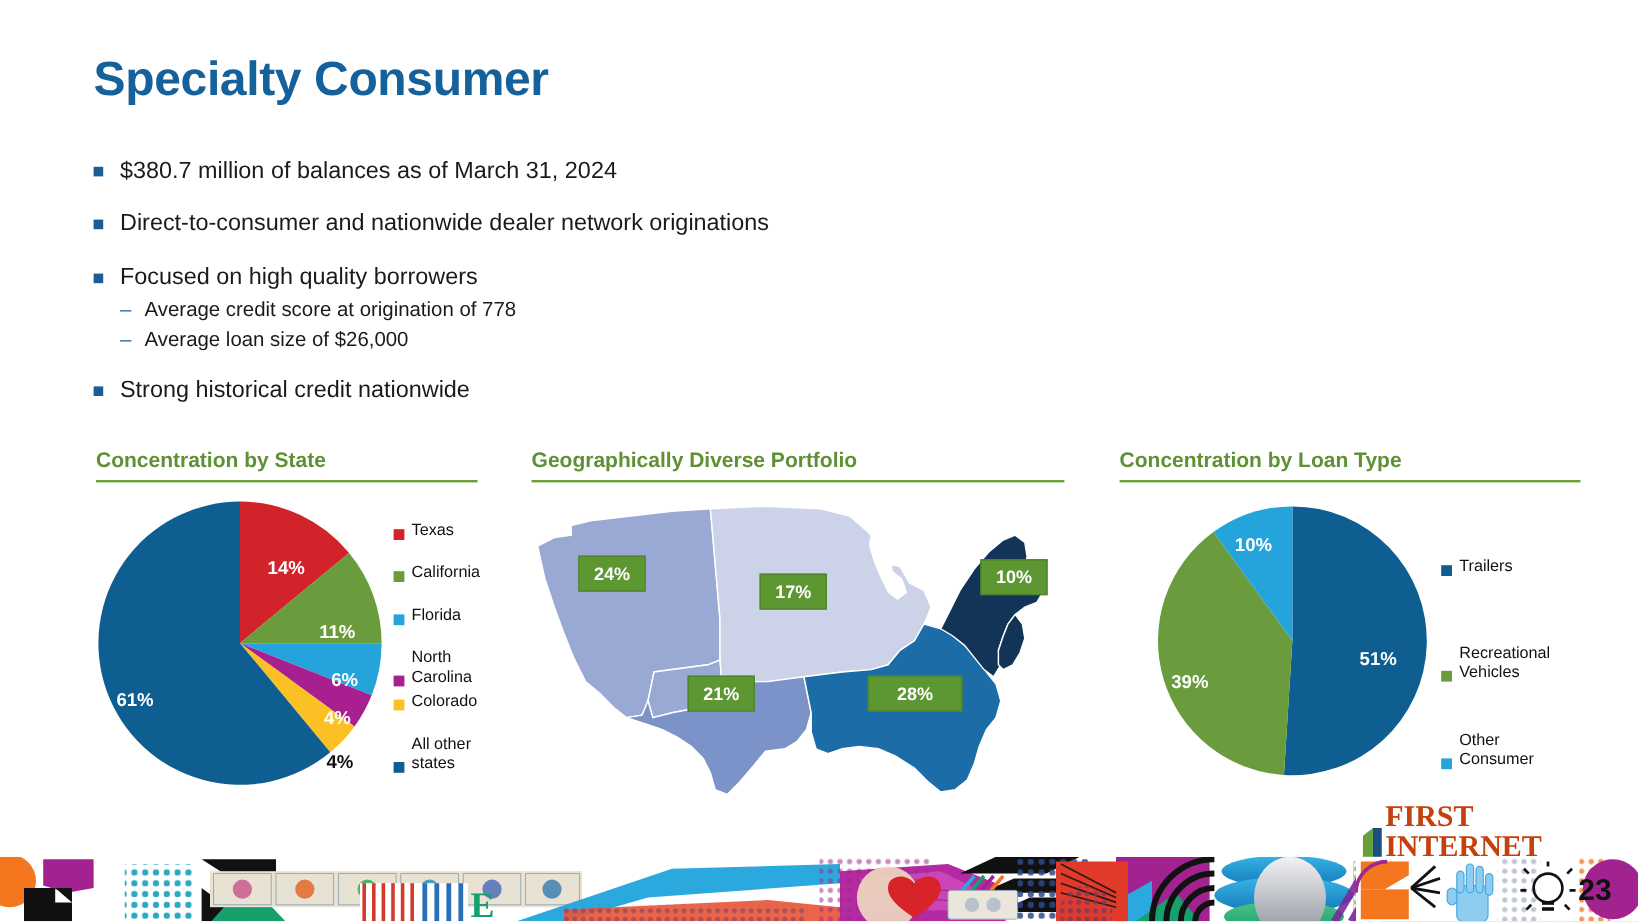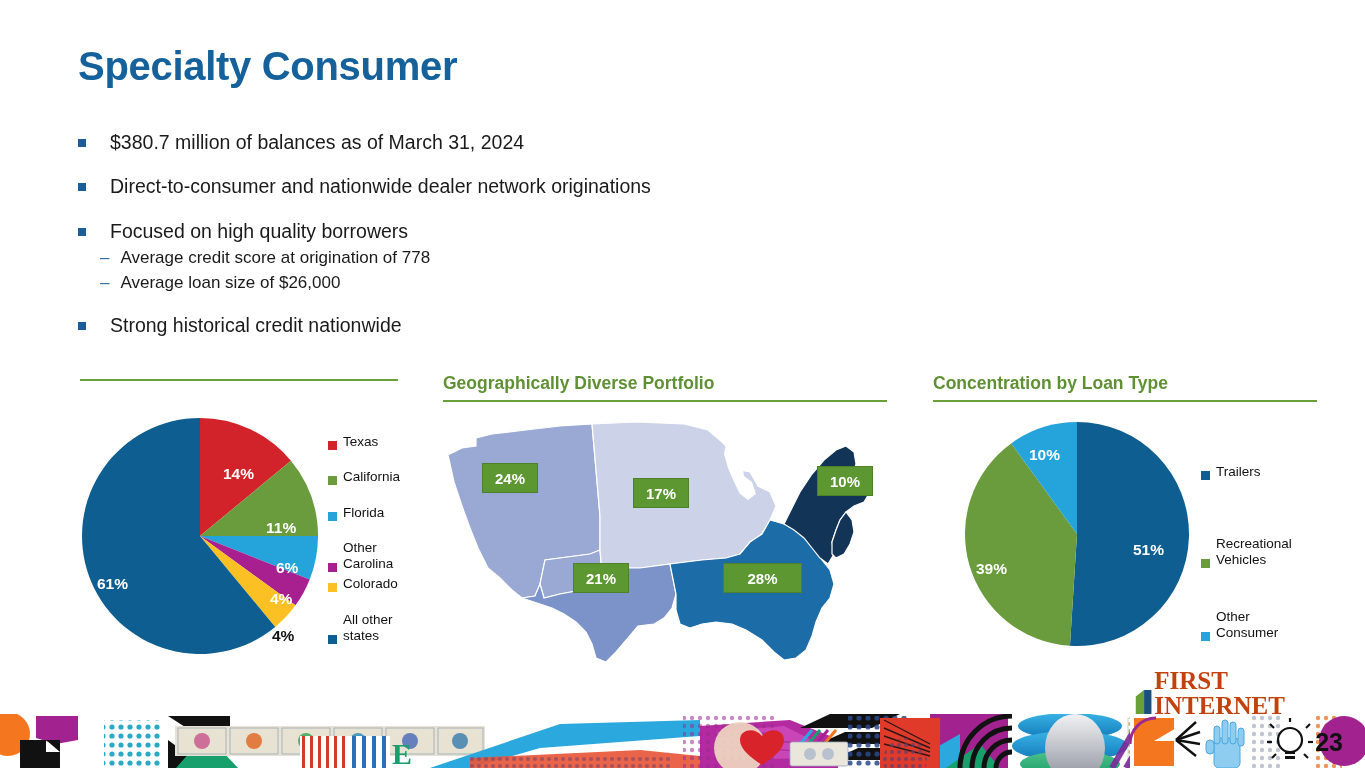--- a/index.html
+++ b/index.html
@@ -13,21 +13,21 @@
 
   
   .title {
     position: absolute; left: 78px; top: 44px;
     font-size: 40px; font-weight: bold; color: #15619b;
     letter-spacing: -0.3px;
   }
 
   
   .bullets { position: absolute; left: 78px; top: 130px; width: 800px; }
-  .b-row { display: flex; align-items: flex-start; margin-bottom: 20px; gap: 10px; }
+  .b-row { display: flex; align-items: flex-start; margin-bottom: 20px; }
   .b-row.tight { margin-bottom: 4px; }
   .b-mark {
     width: 8px; height: 8px; background: #1c5d96;
     margin-top: 9px; margin-right: 14px; flex: 0 0 8px;
   }
   .b-text { font-size: 19.5px; color: #1a1a1a; line-height: 1.25; }
   .sub-row { display: flex; align-items: flex-start; margin-left: 22px; margin-bottom: 3px; }
   .sub-mark {
     color: #2e6ca4; font-size: 17px; margin-right: 11px; line-height: 1.25;
   }
@@ -114,20 +114,21 @@
       <span class="sub-text">Average loan size of $26,000</span>
     </div>
 
     <div class="b-row">
       <span class="b-mark"></span>
       <span class="b-text">Strong historical credit nationwide</span>
     </div>
   </div>
 
   <div class="panel" id="panel-state">
+    <div class="panel-title">Concentration by State</div>
     <div class="panel-rule"></div>
   </div>
 
   <div class="pie-area" id="pie-state-area" style="position:absolute;left:80px;top:412px;width:320px;height:250px;">
     <svg width="240" height="248" viewBox="0 0 240 248" style="position:absolute;left:0;top:0;">
       <g id="pie-state-slices">
           <path d="M120,124 L120.00000000000001,6 A118,118 0 0 1 210.92056264754314,48.78396920965463 Z" fill="#d2232a"></path>
           <path d="M120,124 L210.92056264754314,48.78396920965463 A118,118 0 0 1 238,124.00000000000001 Z" fill="#6a9b3c"></path>
           <path d="M120,124 L238,124.00000000000001 A118,118 0 0 1 229.71362533481366,167.438697216792 Z" fill="#25a3db"></path>
           <path d="M120,124 L229.71362533481366,167.438697216792 A118,118 0 0 1 215.4640053362438,193.35865977051185 Z" fill="#a81f8f"></path>
@@ -150,21 +151,21 @@
       <div class="legend-item" style="top:35px;left:0;">
         <span class="legend-sw" style="background:#6a9b3c"></span>
         <span class="legend-lbl">California</span>
       </div>
       <div class="legend-item" style="top:71px;left:0;">
         <span class="legend-sw" style="background:#25a3db"></span>
         <span class="legend-lbl">Florida</span>
       </div>
       <div class="legend-item" style="top:106px;left:0;width:72px;">
         <span class="legend-sw" style="background:#a81f8f"></span>
-        <span class="legend-lbl">Other Carolina</span>
+        <span class="legend-lbl">North Carolina</span>
       </div>
       <div class="legend-item" style="top:142px;left:0;">
         <span class="legend-sw" style="background:#fbc024"></span>
         <span class="legend-lbl">Colorado</span>
       </div>
       <div class="legend-item" style="top:178px;left:0;width:72px;">
         <span class="legend-sw" style="background:#0f5e91"></span>
         <span class="legend-lbl">All other states</span>
       </div>
     </div>

